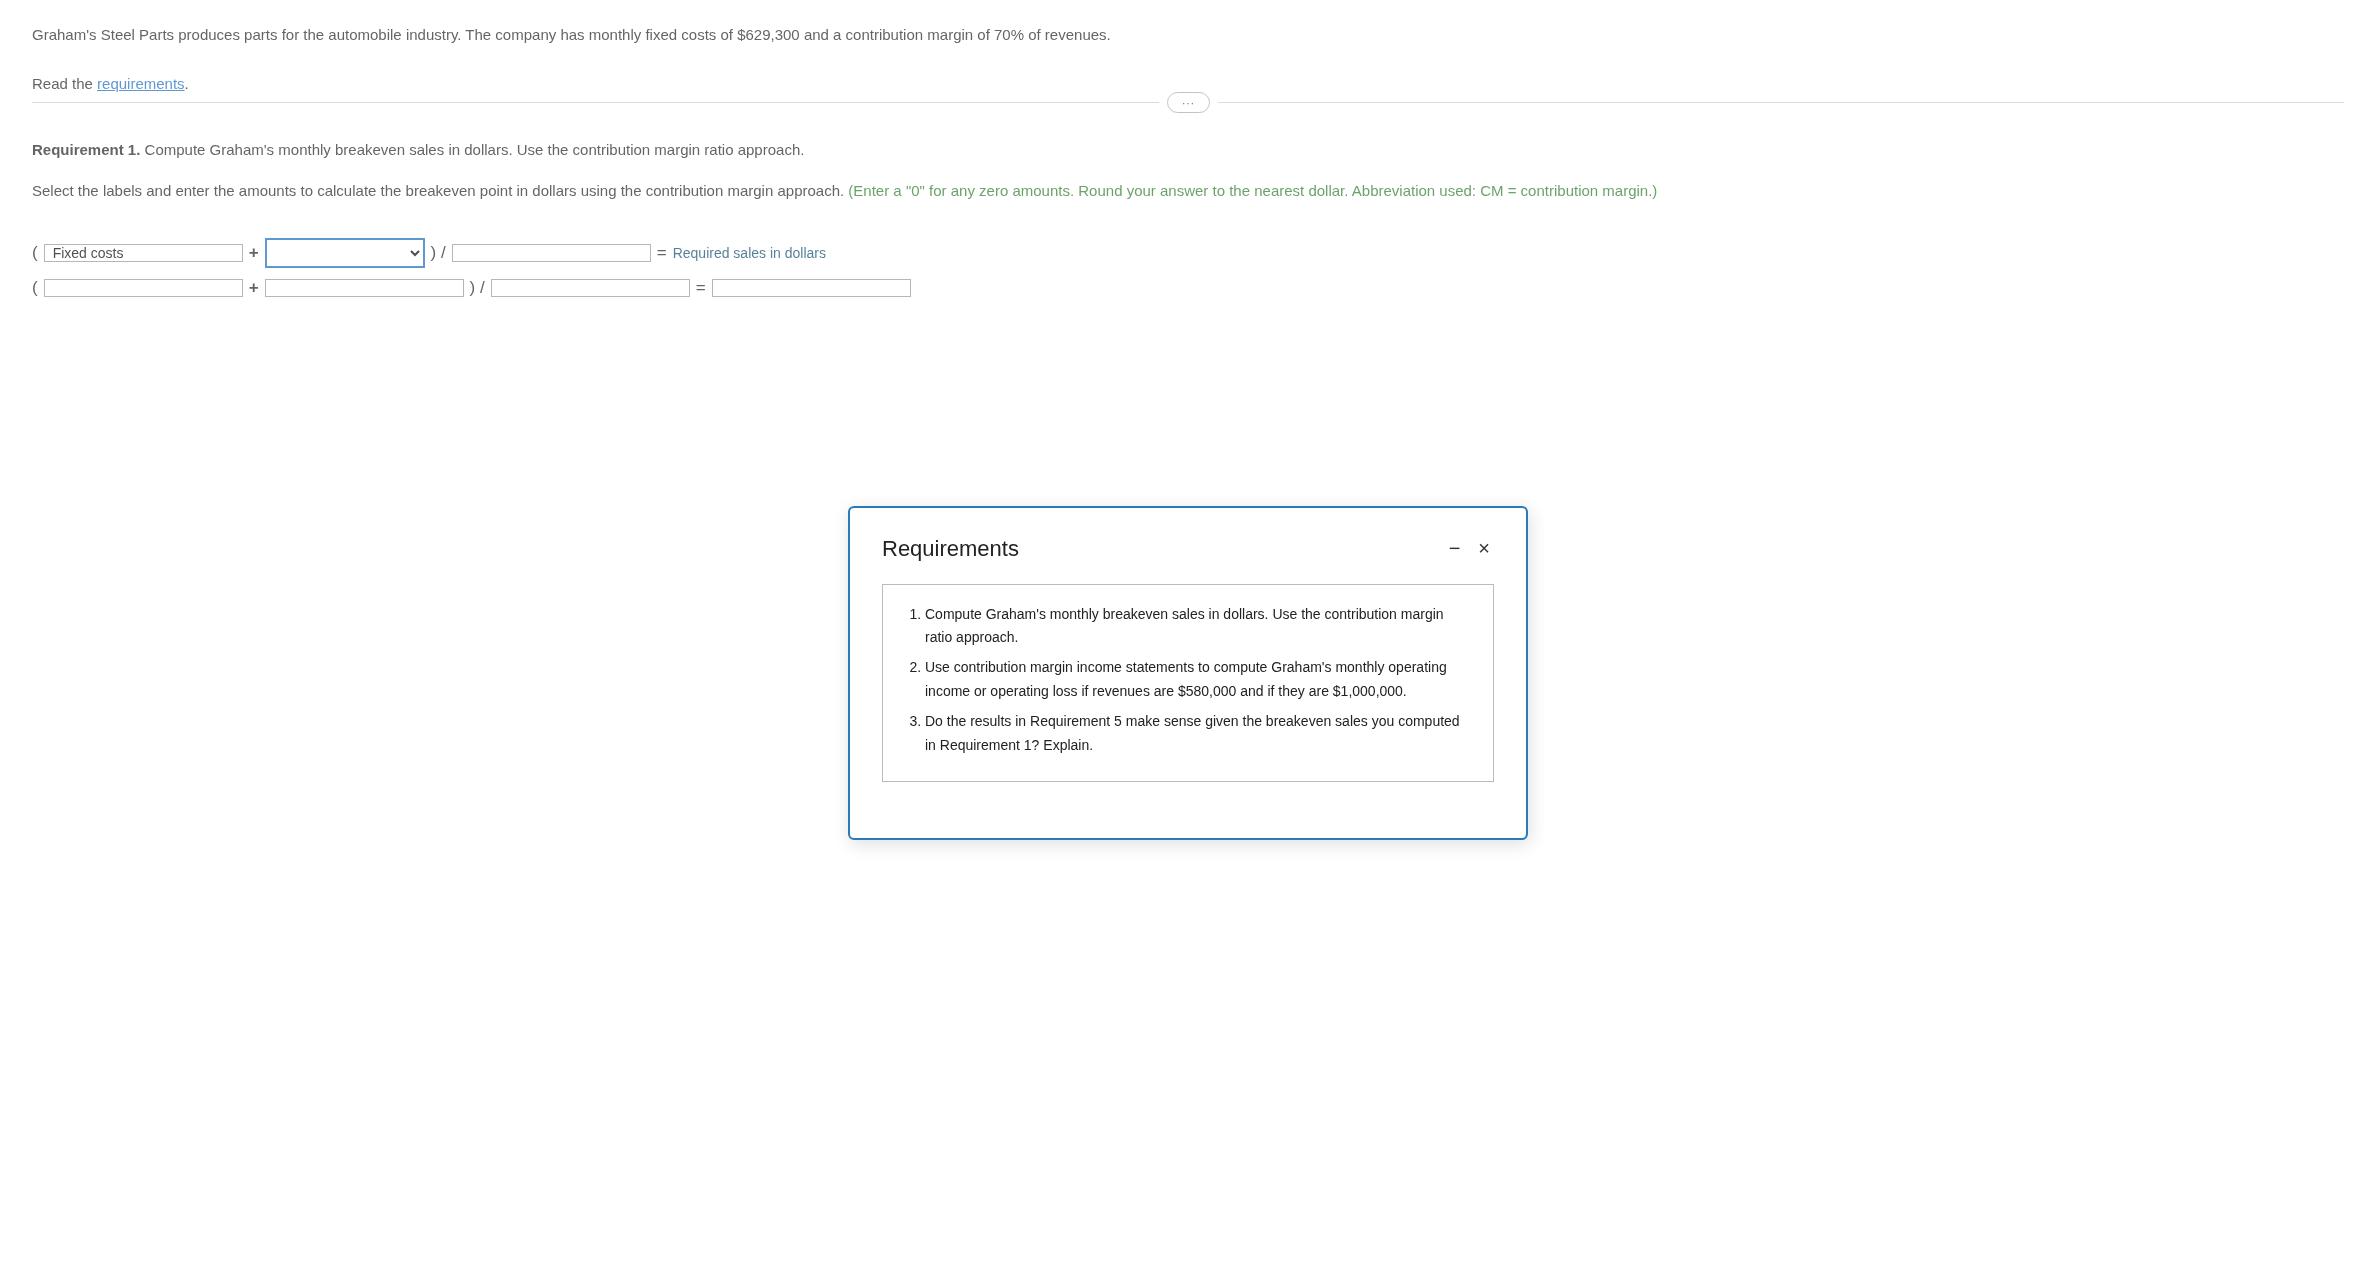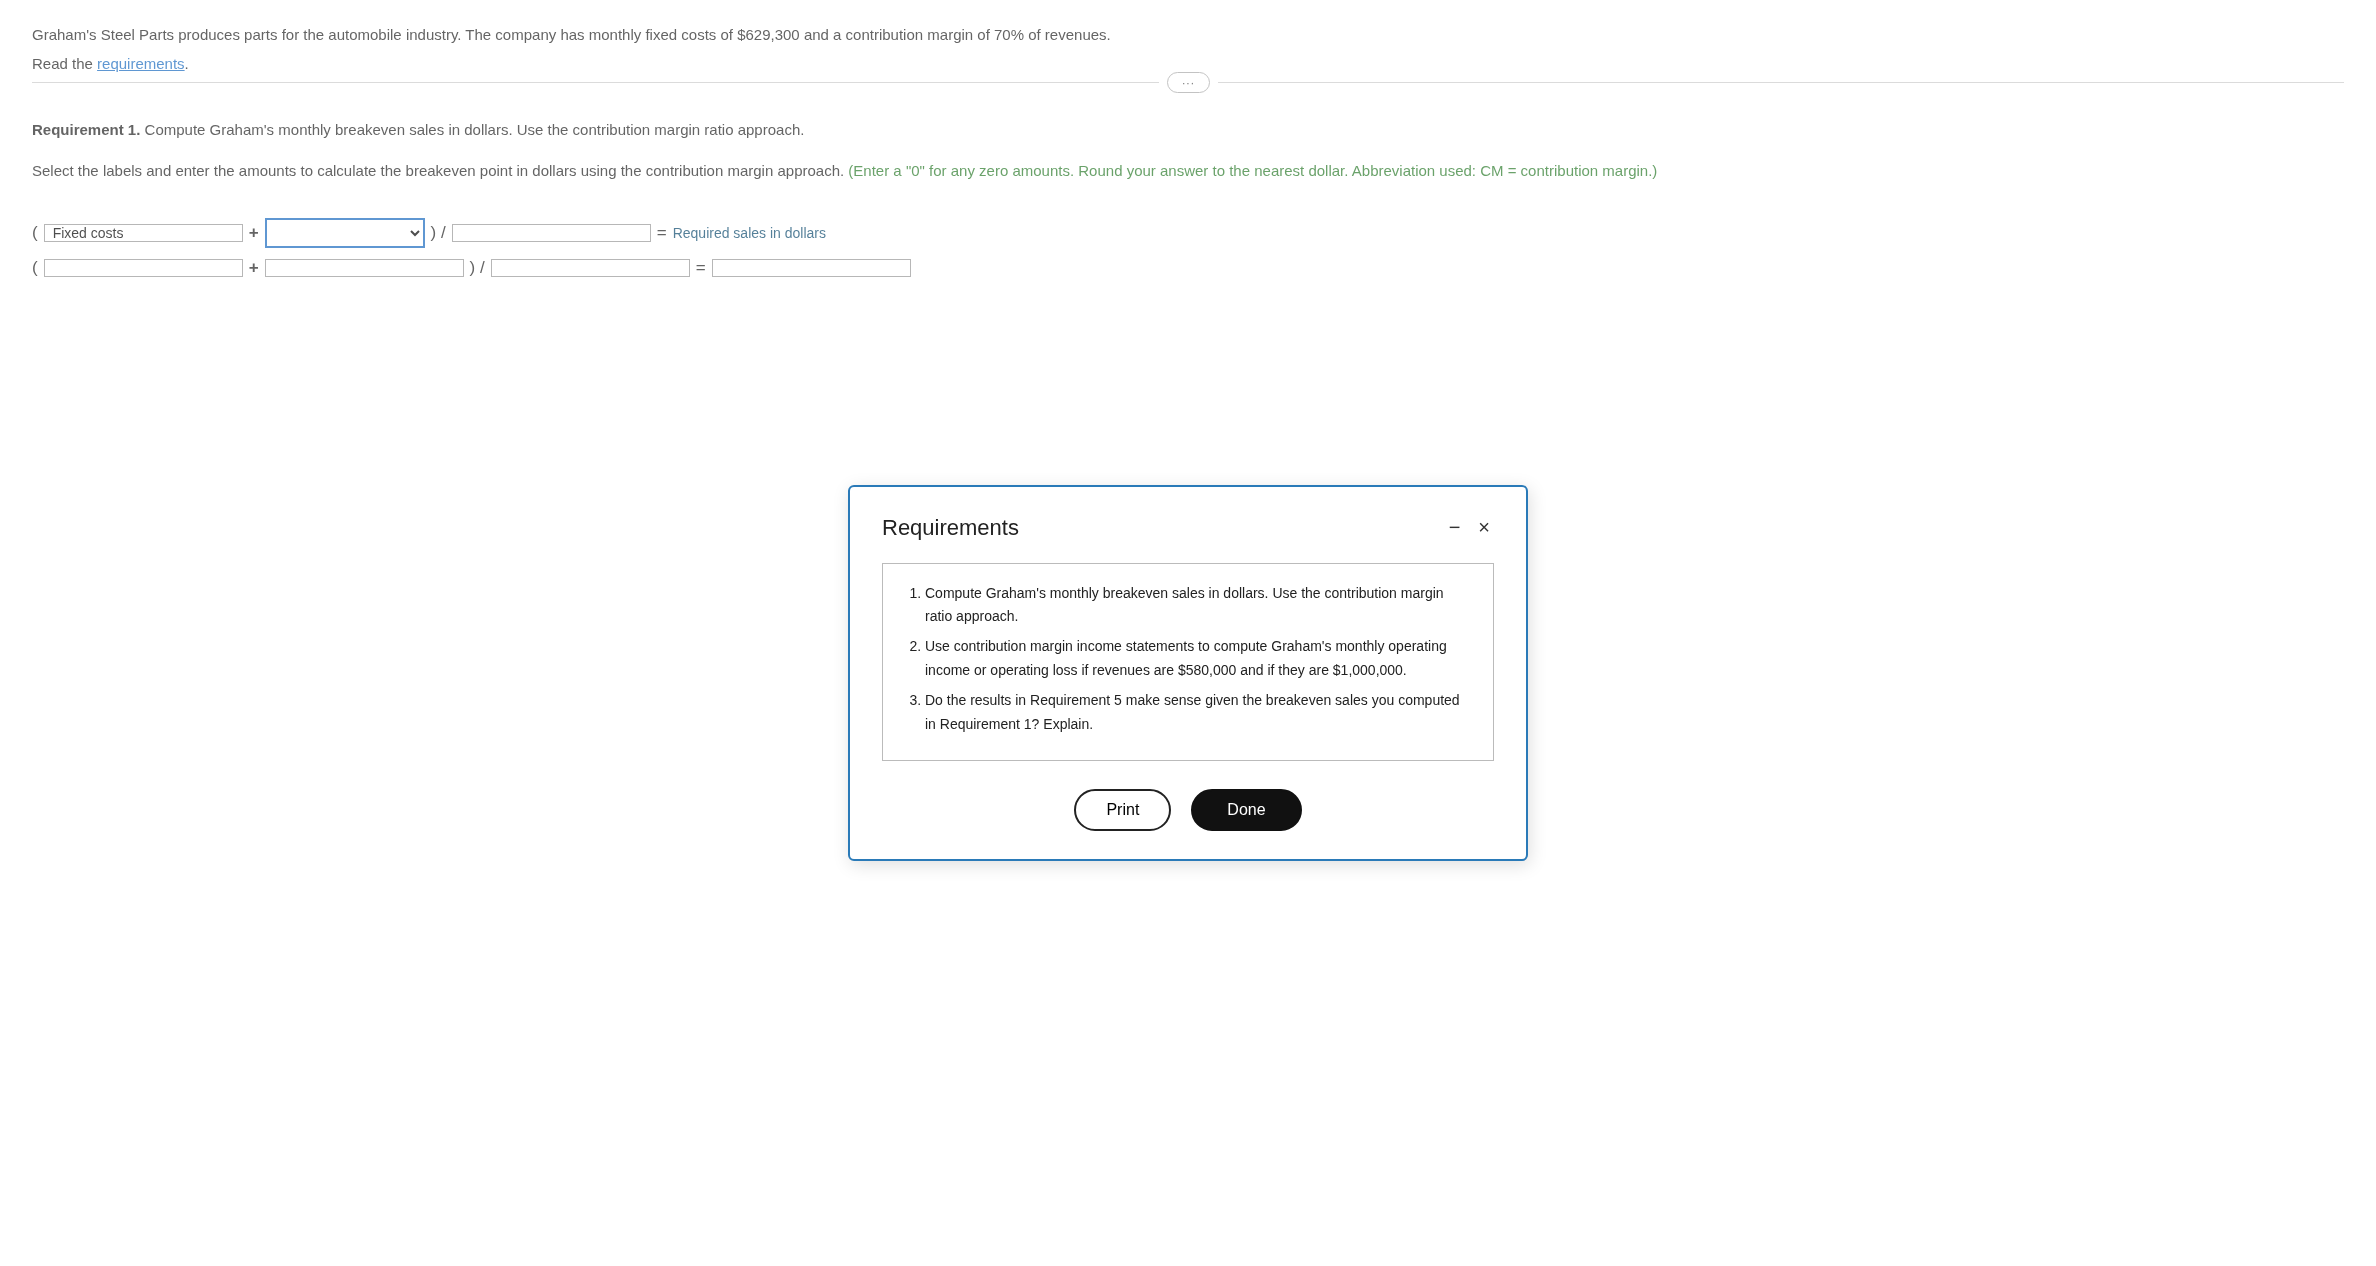--- a/index.html
+++ b/index.html
@@ -6,21 +6,21 @@
     body {
       font-family: Arial, sans-serif;
       font-size: 15px;
       background: #fff;
       color: #222;
       padding: 24px 32px;
     }
     .intro-text {
       font-size: 15px;
       line-height: 1.5;
-      margin-bottom: 8px;
+      margin-bottom: 28px;
     }
     .read-line {
       font-size: 15px;
     }
     .read-line a {
       color: #1a6bbf;
     }
     .divider-row {
       display: flex;
       align-items: center;
@@ -247,18 +247,14 @@
         <button class="modal-close">×</button>
       </div>
     </div>
     <div class="modal-content-box">
       <ol>
         <li>Compute Graham's monthly breakeven sales in dollars. Use the contribution margin ratio approach.</li>
         <li>Use contribution margin income statements to compute Graham's monthly operating income or operating loss if revenues are $580,000 and if they are $1,000,000.</li>
         <li>Do the results in Requirement 5 make sense given the breakeven sales you computed in Requirement 1? Explain.</li>
       </ol>
     </div>
-    <div class="modal-footer">
-      <button class="btn-print">Print</button>
-      <button class="btn-done">Done</button>
-    </div>
   </div>
 </div>
 
 </body></html>

